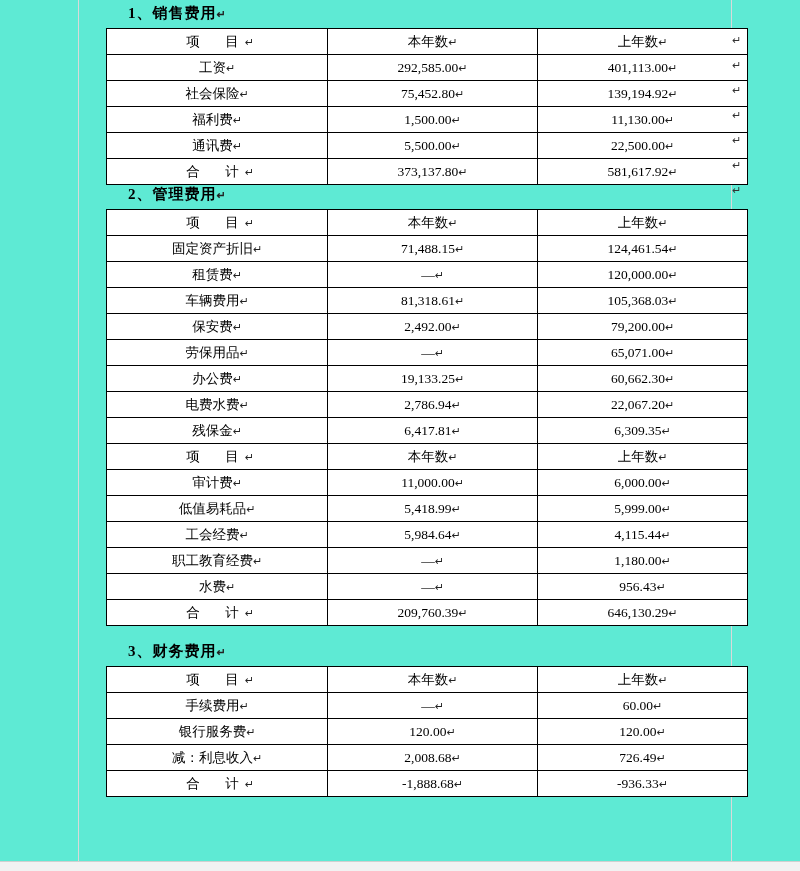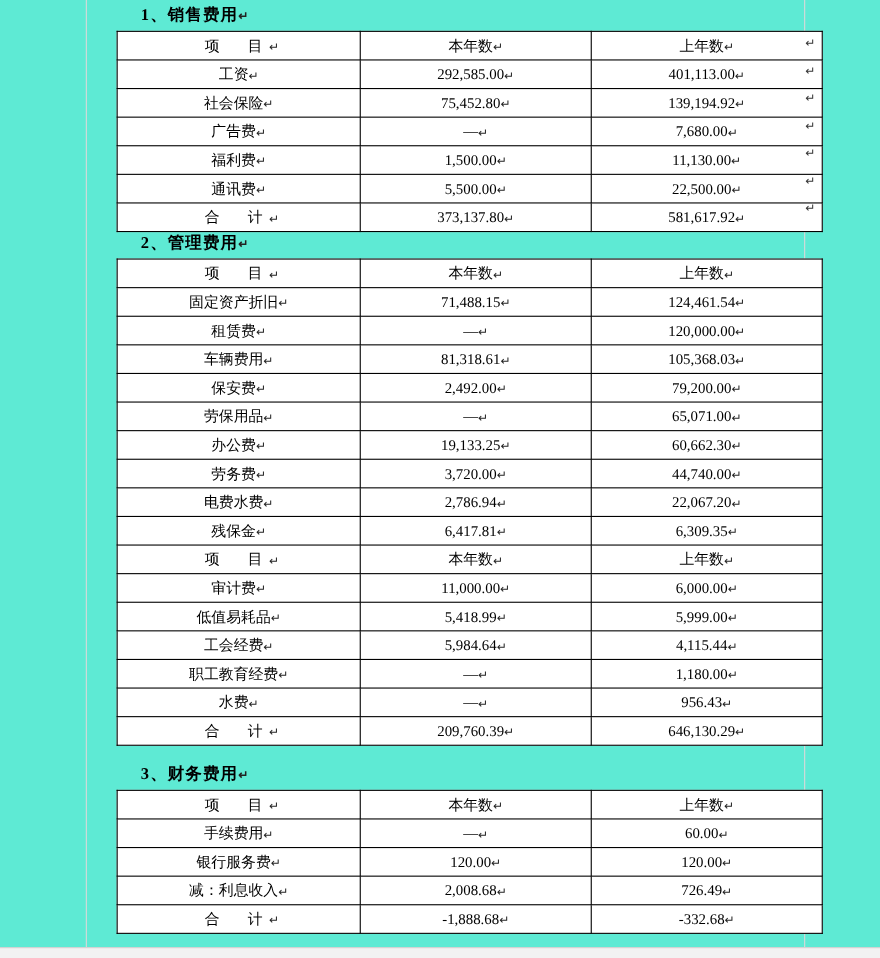--- a/index.html
+++ b/index.html
@@ -142,25 +142,20 @@
           <td class="item"><span>工资</span><span class="pilcrow">↵</span></td>
           <td class="num"><span>292,585.00</span><span class="pilcrow">↵</span></td>
           <td class="num"><span>401,113.00</span><span class="pilcrow">↵</span></td>
         </tr>
         <tr>
           <td class="item"><span>社会保险</span><span class="pilcrow">↵</span></td>
           <td class="num"><span>75,452.80</span><span class="pilcrow">↵</span></td>
           <td class="num"><span>139,194.92</span><span class="pilcrow">↵</span></td>
         </tr>
         <tr>
-          <td class="item"><span>广告费</span><span class="pilcrow">↵</span></td>
-          <td class="num"><span>—</span><span class="pilcrow">↵</span></td>
-          <td class="num"><span>7,680.00</span><span class="pilcrow">↵</span></td>
-        </tr>
-        <tr>
           <td class="item"><span>福利费</span><span class="pilcrow">↵</span></td>
           <td class="num"><span>1,500.00</span><span class="pilcrow">↵</span></td>
           <td class="num"><span>11,130.00</span><span class="pilcrow">↵</span></td>
         </tr>
         <tr>
           <td class="item"><span>通讯费</span><span class="pilcrow">↵</span></td>
           <td class="num"><span>5,500.00</span><span class="pilcrow">↵</span></td>
           <td class="num"><span>22,500.00</span><span class="pilcrow">↵</span></td>
         </tr>
         <tr>
@@ -216,25 +211,20 @@
           <td class="item"><span>劳保用品</span><span class="pilcrow">↵</span></td>
           <td class="num"><span>—</span><span class="pilcrow">↵</span></td>
           <td class="num"><span>65,071.00</span><span class="pilcrow">↵</span></td>
         </tr>
         <tr>
           <td class="item"><span>办公费</span><span class="pilcrow">↵</span></td>
           <td class="num"><span>19,133.25</span><span class="pilcrow">↵</span></td>
           <td class="num"><span>60,662.30</span><span class="pilcrow">↵</span></td>
         </tr>
         <tr>
-          <td class="item"><span>劳务费</span><span class="pilcrow">↵</span></td>
-          <td class="num"><span>3,720.00</span><span class="pilcrow">↵</span></td>
-          <td class="num"><span>44,740.00</span><span class="pilcrow">↵</span></td>
-        </tr>
-        <tr>
           <td class="item"><span>电费水费</span><span class="pilcrow">↵</span></td>
           <td class="num"><span>2,786.94</span><span class="pilcrow">↵</span></td>
           <td class="num"><span>22,067.20</span><span class="pilcrow">↵</span></td>
         </tr>
         <tr>
           <td class="item"><span>残保金</span><span class="pilcrow">↵</span></td>
           <td class="num"><span>6,417.81</span><span class="pilcrow">↵</span></td>
           <td class="num"><span>6,309.35</span><span class="pilcrow">↵</span></td>
         </tr>
         <tr>
@@ -298,21 +288,21 @@
           <td class="num"><span>120.00</span><span class="pilcrow">↵</span></td>
         </tr>
         <tr>
           <td class="item"><span>减：利息收入</span><span class="pilcrow">↵</span></td>
           <td class="num"><span>2,008.68</span><span class="pilcrow">↵</span></td>
           <td class="num"><span>726.49</span><span class="pilcrow">↵</span></td>
         </tr>
         <tr>
           <td class="item"><span class="sp">合　计</span><span class="pilcrow">↵</span></td>
           <td class="num"><span>-1,888.68</span><span class="pilcrow">↵</span></td>
-          <td class="num"><span>-332.68</span><span class="pilcrow">↵</span></td>
+          <td class="num"><span>-936.33</span><span class="pilcrow">↵</span></td>
         </tr>
       </tbody>
         </table>
     </div>
 
   </div>
 
   <div class="bottom-seam"></div>
   <div class="bottom-bar"></div>
 </div>

